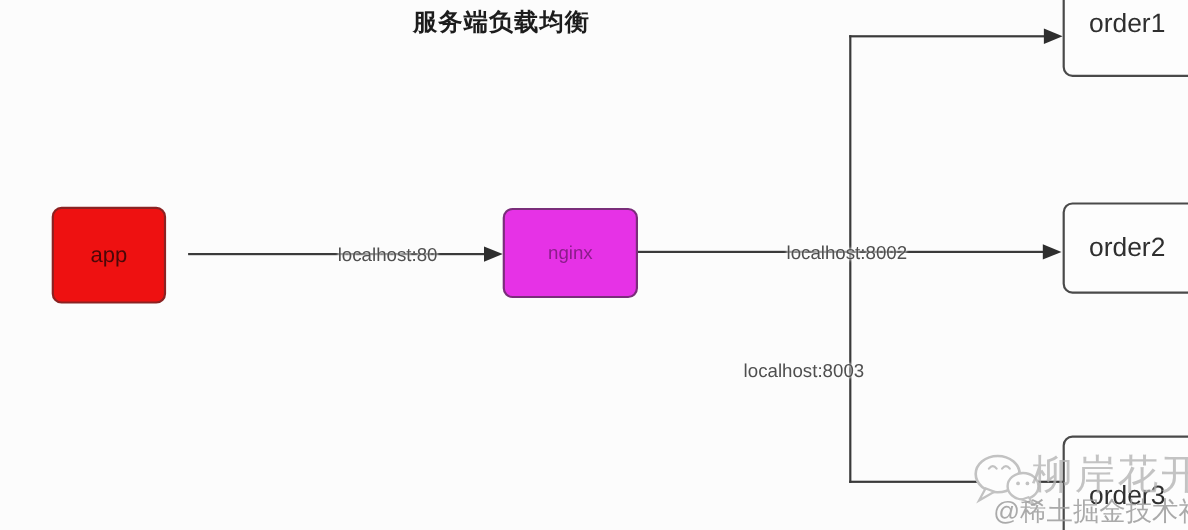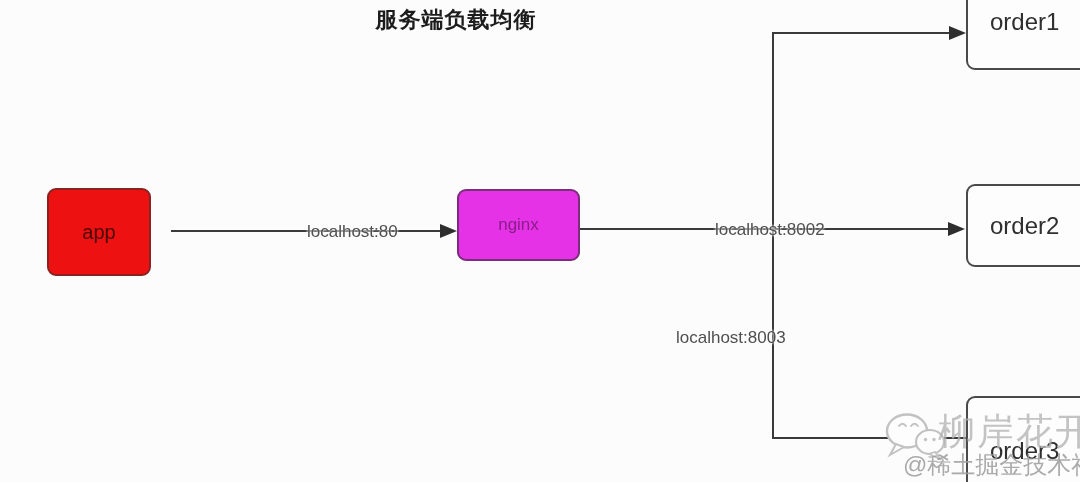--- a/index.html
+++ b/index.html
@@ -31,21 +31,21 @@
     z-index: 3;
   }
   .node-app {
     left: 47px; top: 188px; width: 104px; height: 88px;
     background: #ee1111;
     border: 2px solid #8b2222;
     color: #4a0808;
     font-size: 20px;
   }
   .node-nginx {
-    left: 457px; top: 189px; width: 123px; height: 72px;
+    left: 457px; top: 189px; width: 123px; height: 82px;
     background: #e632e6;
     border: 2px solid #7a2d7a;
     color: #8a1d8a;
     font-size: 17px;
   }
   .node-order {
     left: 966px; width: 140px;
     background: #fdfdfd;
     border: 2px solid #4a4a4a;
     justify-content: flex-start;

